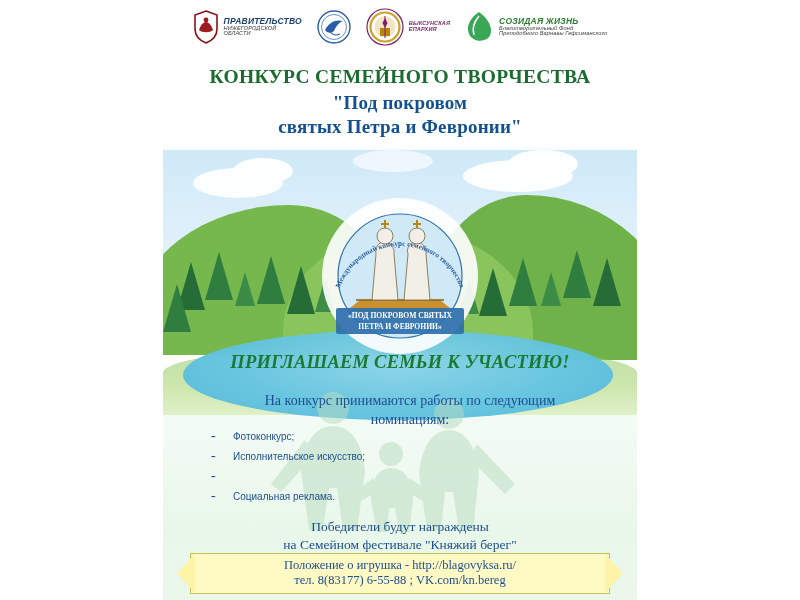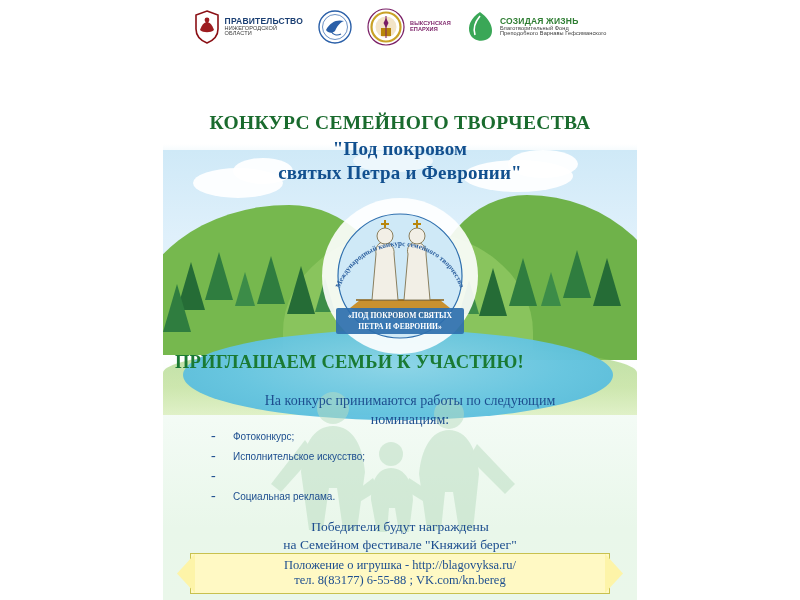--- a/index.html
+++ b/index.html
@@ -118,20 +118,21 @@
     left: 0; top: 8px; width: 100%;
     display: flex;
     align-items: center;
     justify-content: center;
     gap: 14px;
   }
   .logo {
     display: flex;
     align-items: center;
     gap: 5px;
+    font-style: italic;
   }
   .logo-mark { flex: 0 0 auto; }
   .logo-text {
     display: flex;
     flex-direction: column;
     justify-content: center;
     line-height: 1.05;
   }
   .logo-title {
     font-family: "Liberation Sans", sans-serif;
@@ -154,21 +155,20 @@
     left: 0; top: 66px; width: 100%;
     text-align: center;
     z-index: 5;
   }
   .t1 {
     font-family: "Liberation Serif", serif;
     font-weight: bold;
     font-size: 19.5px;
     color: #1a6b2e;
     letter-spacing: .3px;
-    margin-top: 46px;
   }
   .t2 {
     font-family: "Liberation Serif", serif;
     font-weight: bold;
     font-size: 19px;
     color: #12508f;
     margin-top: 4px;
     letter-spacing: .2px;
   }
   .t3 {
@@ -205,23 +205,24 @@
     top: 196px;
     transform: translateX(-50%);
     width: 160px;
     height: 160px;
     z-index: 7;
   }
 
   
   .cta {
     position: absolute;
-    left: 12px; top: 352px; width: 100%;
-    text-align: left;
+    left: 0; top: 352px; width: 100%;
+    text-align: center;
     z-index: 8;
+    font-style: italic;
   }
   .cta span {
     font-family: "Liberation Serif", serif;
     font-weight: bold;
     font-size: 18.5px;
     color: #1a7a33;
     letter-spacing: .2px;
   }
 
   .intro {

